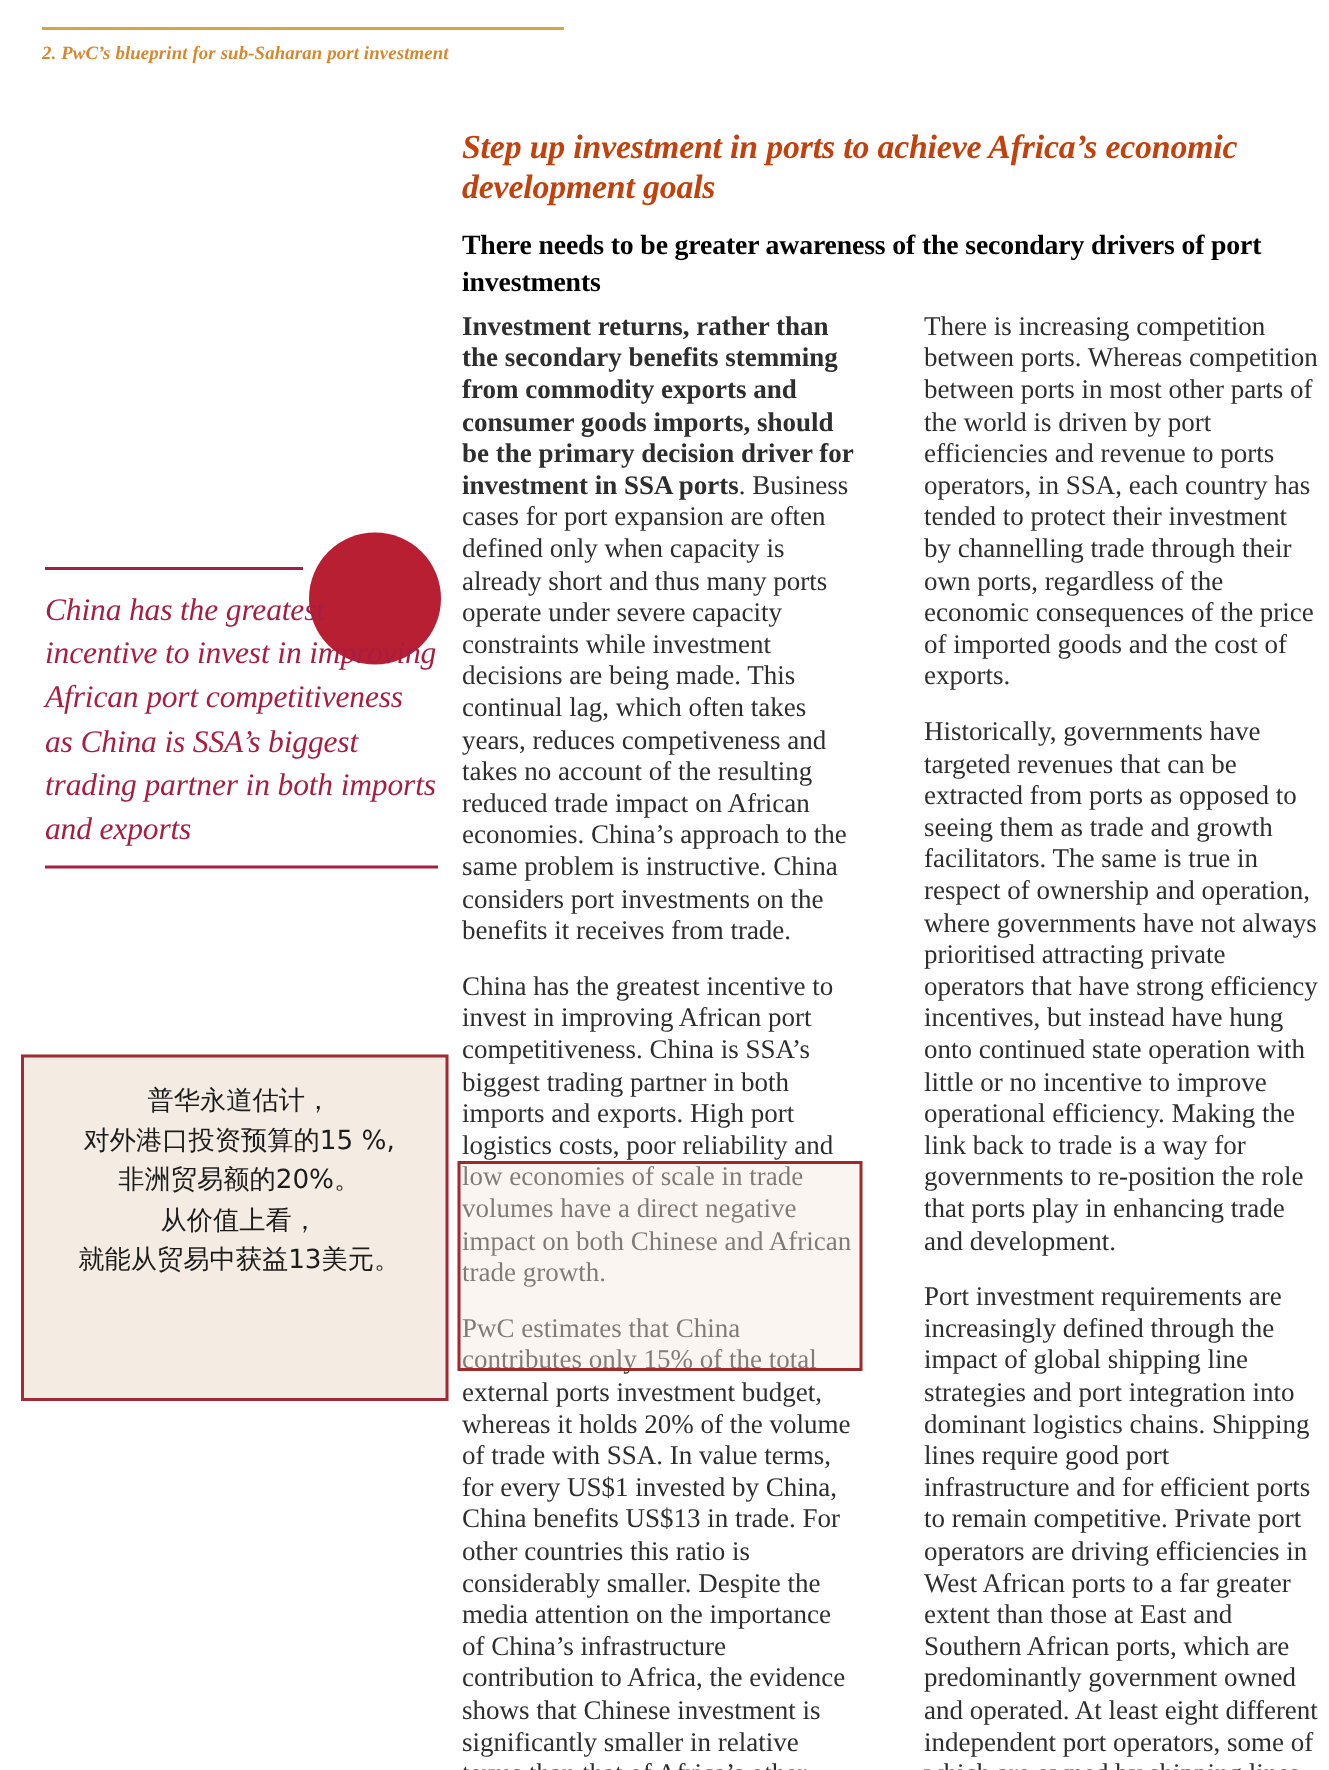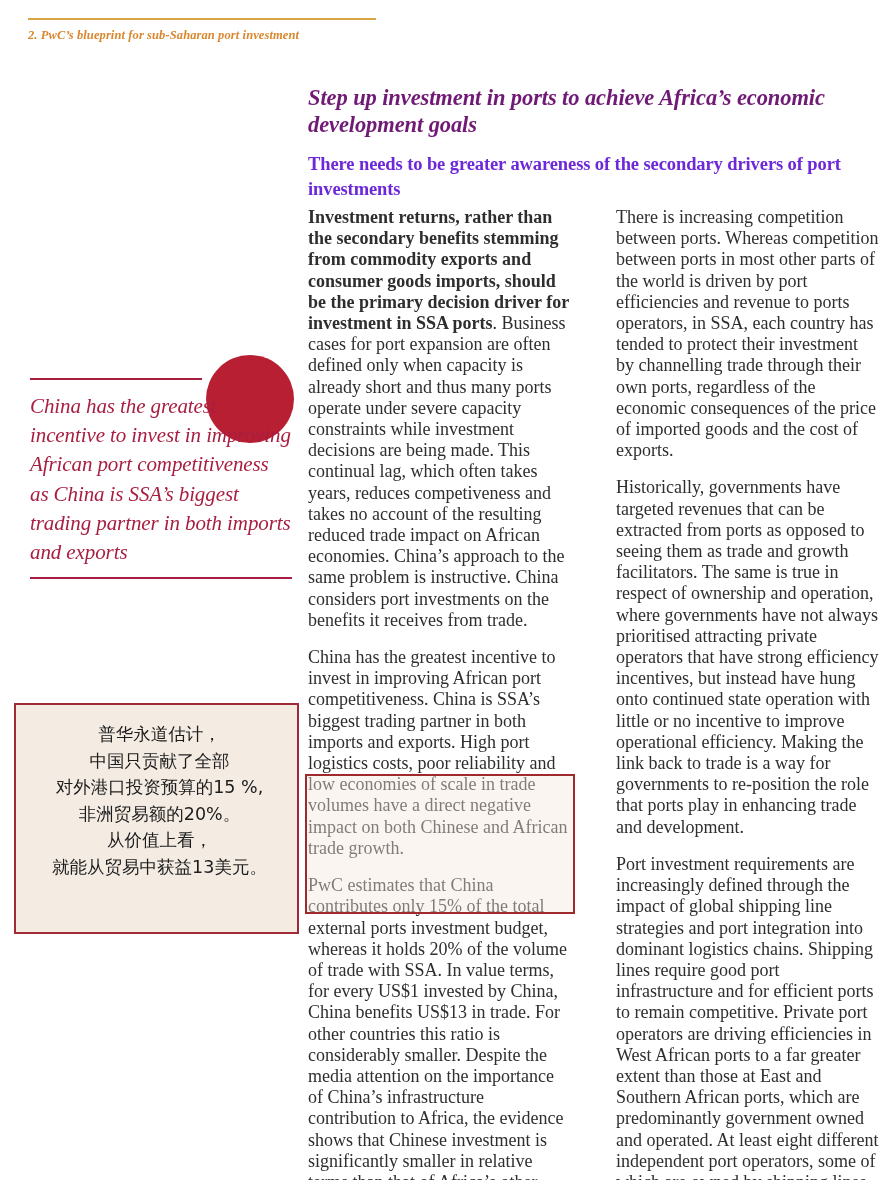--- a/index.html
+++ b/index.html
@@ -42,29 +42,29 @@
     position: absolute;
     left: 308px;
     top: 84px;
     width: 550px;
   }
   #main-headline {
     font-style: italic;
     font-weight: bold;
     font-size: 22.5px;
     line-height: 27px;
-    color: #701a75;
+    color: #c2410c;
     margin: 0 0 14px 0;
     letter-spacing: -0.1px;
   }
   #sub-headline {
     font-weight: bold;
     font-size: 18.5px;
     line-height: 25px;
-    color: #6d28d9;
+    color: #000000;
     margin: 0;
     letter-spacing: -0.1px;
   }
 
   
   .body-col {
     position: absolute;
     top: 207px;
     width: 263px;
     font-size: 18px;
@@ -165,21 +165,20 @@
 
 <div id="quote-dot"></div>
 <div id="pull-quote">
   <div class="pq-rule-top"></div>
   <div class="pq-text">China has the greatest incentive to invest in improving African port competitiveness as China is SSA’s biggest trading partner in both imports and exports</div>
   <div class="pq-rule-bottom"></div>
 </div>
 
 <div id="cn-note-box">
   <div class="cn-line">普华永道估计，</div>
-  <div class="cn-line">中国只贡献了全部</div>
   <div class="cn-line">对外港口投资预算的15 %,</div>
   <div class="cn-line">非洲贸易额的20%。</div>
   <div class="cn-line">从价值上看，</div>
   <div class="cn-line">就能从贸易中获益13美元。</div>
 </div>
 
 <div class="body-col" id="col-1">
   <p><span class="lead-bold">Investment returns, rather than the secondary benefits stemming from commodity exports and consumer goods imports, should be the primary decision driver for investment in SSA ports</span><span>. Business cases for port expansion are often defined only when capacity is already short and thus many ports operate under severe capacity constraints while investment decisions are being made. This continual lag, which often takes years, reduces competiveness and takes no account of the resulting reduced trade impact on African economies. China’s approach to the same problem is instructive. China considers port investments on the benefits it receives from trade.</span></p>
   <p>China has the greatest incentive to invest in improving African port competitiveness. China is SSA’s biggest trading partner in both imports and exports. High port logistics costs, poor reliability and low economies of scale in trade volumes have a direct negative impact on both Chinese and African trade growth.</p>
   <p>PwC estimates that China contributes only 15% of the total external ports investment budget, whereas it holds 20% of the volume of trade with SSA. In value terms, for every US$1 invested by China, China benefits US$13 in trade. For other countries this ratio is considerably smaller. Despite the media attention on the importance of China’s infrastructure contribution to Africa, the evidence shows that Chinese investment is significantly smaller in relative terms than that of Africa’s other trading partners. Most investors continue to view SSA port investment more from the perspective of receiving an acceptable return on the investment, rather than investing to achieve their trade objectives.</p>

